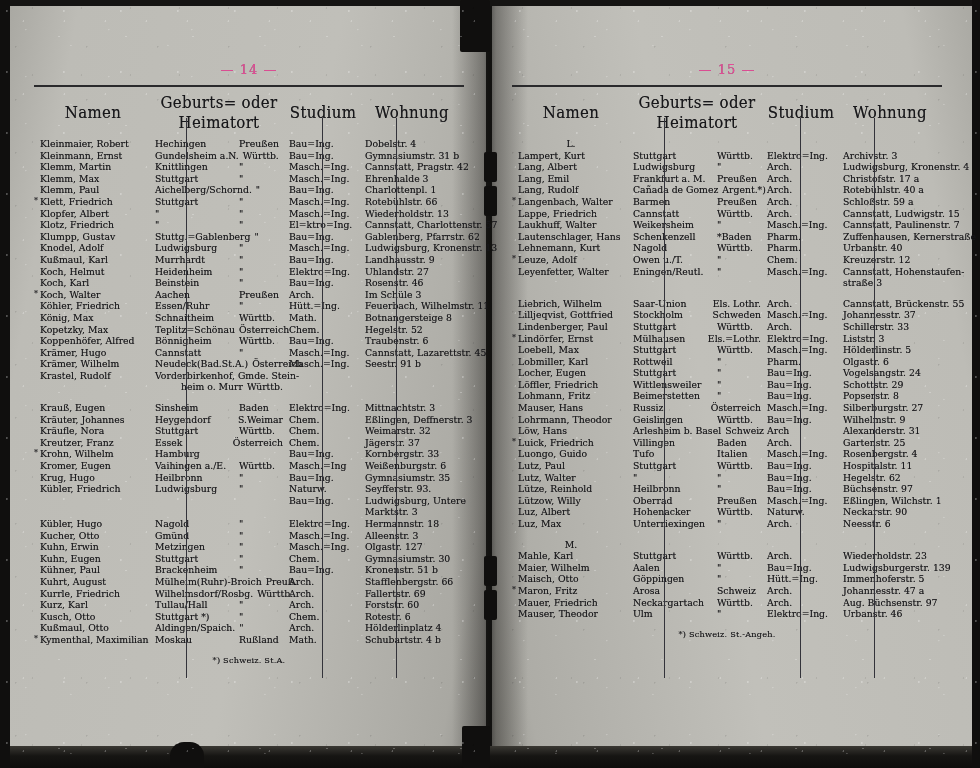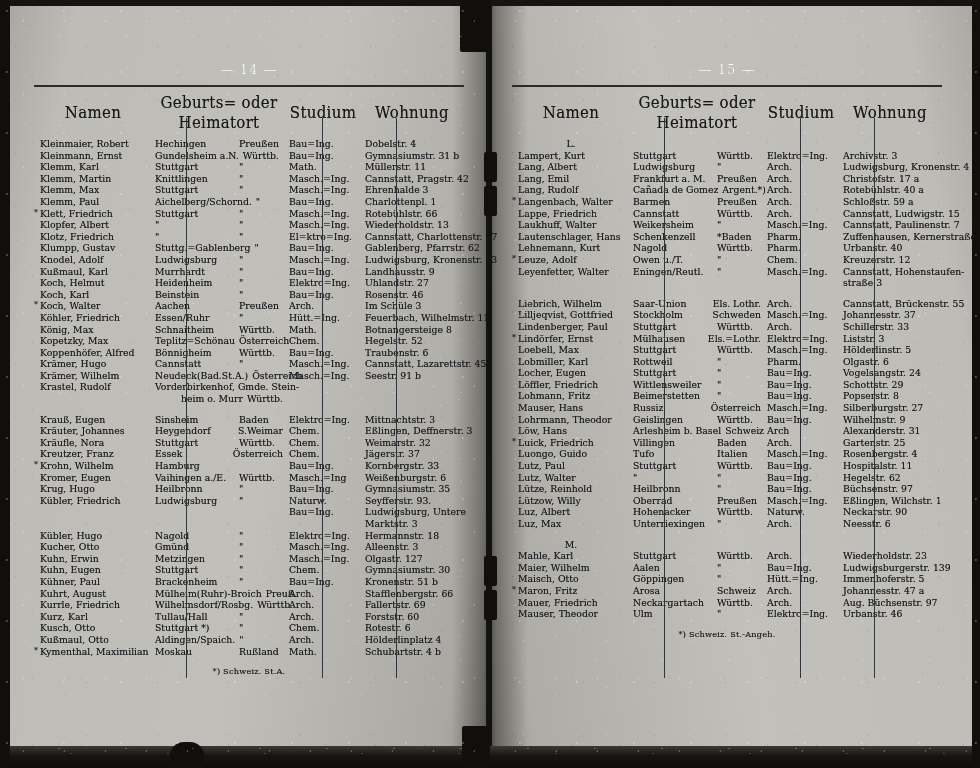--- a/index.html
+++ b/index.html
@@ -42,21 +42,21 @@
       radial-gradient(circle at 22% 88%, rgba(0,0,0,.20) 0 .7px, transparent 1.1px),
       radial-gradient(circle at 66% 12%, rgba(0,0,0,.16) 0 .6px, transparent 1px);
     background-size:57px 61px,83px 47px,41px 73px,97px 59px,67px 89px,71px 53px,49px 67px;}
 
   
   .page{position:absolute;top:0;color:#17171a;}
   #page-left {left:34px;  width:430px;}
   #page-right{left:512px; width:430px;}
 
   .folio{text-align:center;font-size:13px;letter-spacing:1px;margin-top:62px;
-         color:#ffffff;font-family:"DejaVu Serif",serif;}
+         color:#ec4899;font-family:"DejaVu Serif",serif;}
 
   
   .rule{height:0;border-top:2px solid #2a2a2c;margin:8px 0 0 0;}
 
   table.reg{width:100%;border-collapse:collapse;table-layout:fixed;
             font-family:"DejaVu Serif","Liberation Serif",serif;}
   table.reg col.c-name  {width:118px;}
   table.reg col.c-home  {width:134px;}
   table.reg col.c-study {width:74px;}
   table.reg col.c-addr  {width:104px;}
@@ -147,31 +147,20 @@
             <td class="hm">
               <span class="home-wrap">
                 <span class="home-place">Gundelsheim a.N.</span>
                 <span class="home-land">Württb.</span>
               </span>
             </td>
             <td class="st">Bau=Ing.</td>
             <td class="ad">Gymnasiumstr. 31 b</td>
           </tr>
           <tr>
-            <td class="nm">Klemm, Karl</td>
-            <td class="hm">
-              <span class="home-wrap">
-                <span class="home-place">Stuttgart</span>
-                <span class="home-land">"</span>
-              </span>
-            </td>
-            <td class="st">Math.</td>
-            <td class="ad">Müllerstr. 11</td>
-          </tr>
-          <tr>
             <td class="nm">Klemm, Martin</td>
             <td class="hm">
               <span class="home-wrap">
                 <span class="home-place">Knittlingen</span>
                 <span class="home-land">"</span>
               </span>
             </td>
             <td class="st">Masch.=Ing.</td>
             <td class="ad">Cannstatt, Pragstr. 42</td>
           </tr>

